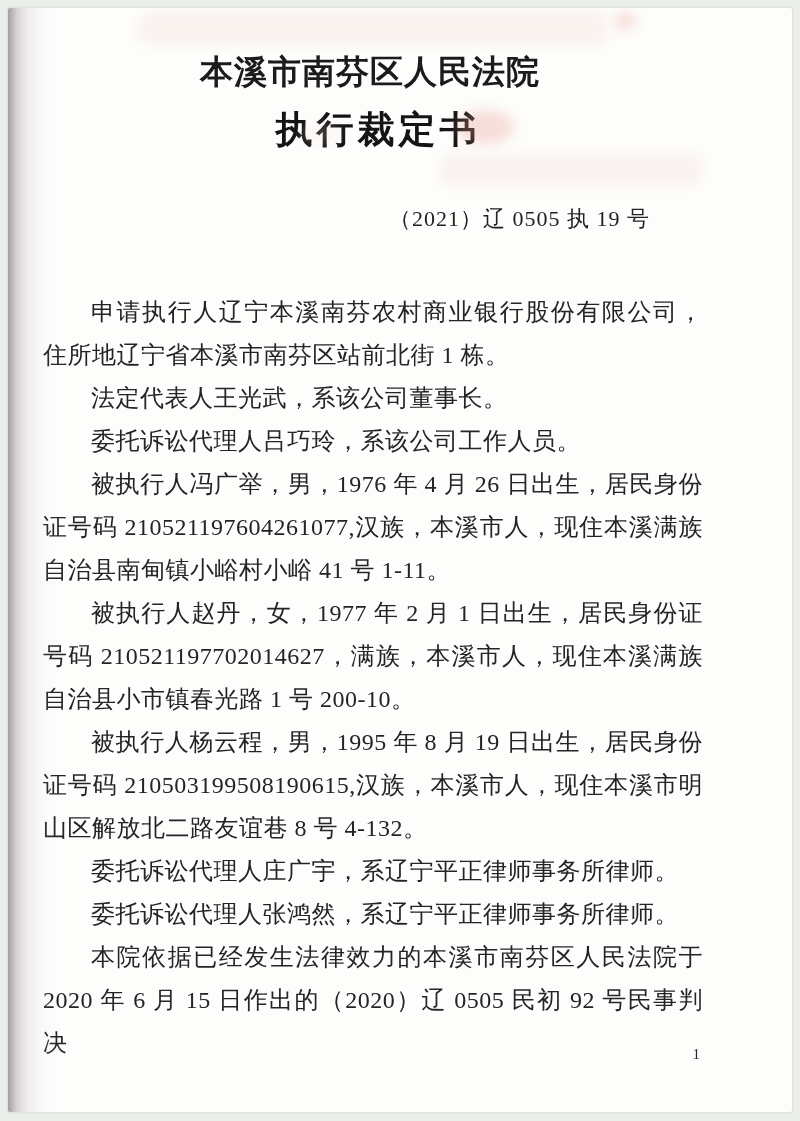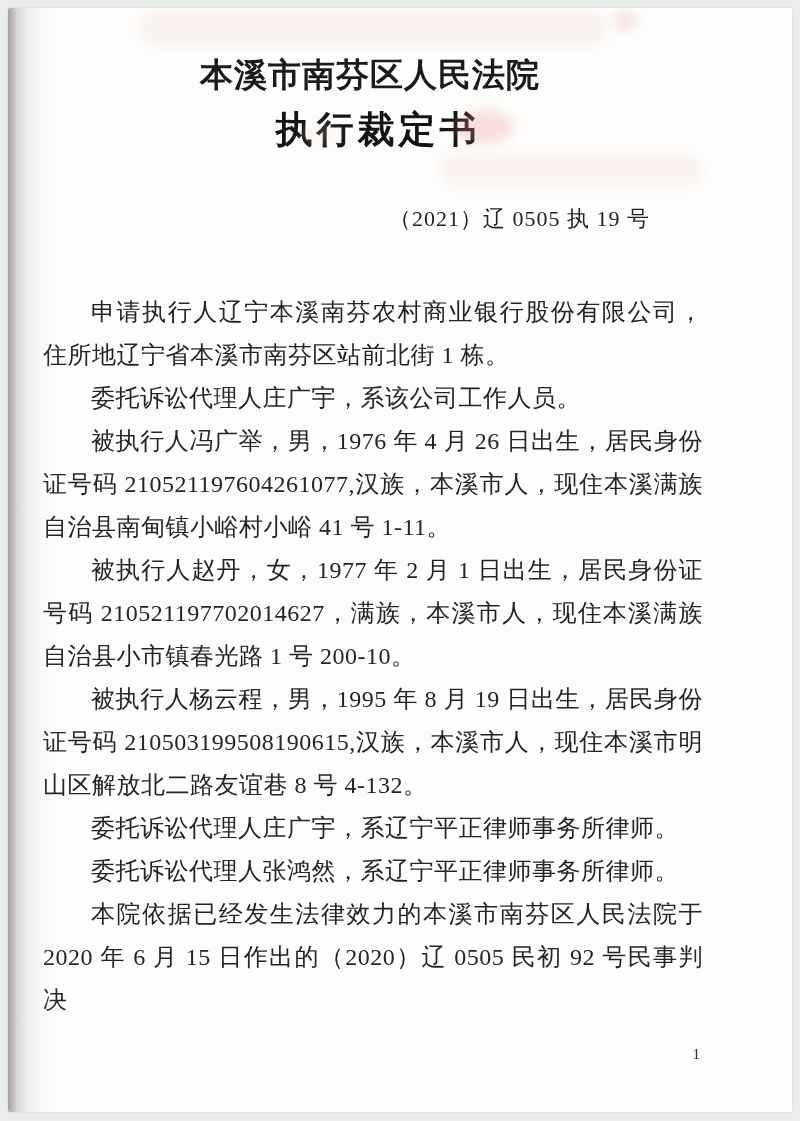--- a/index.html
+++ b/index.html
@@ -58,20 +58,21 @@
   .a5 { left: 292px; top: 116px; width: 40px;  height: 20px; background: rgba(245,222,215,0.20); }
 
   .court-name {
     margin: 48px 60px 0 0;
     text-align: center;
     font-size: 33px;
     font-weight: 600;
     line-height: 38px;
     letter-spacing: 1px;
     color: #1b1b1b;
+    font-family: Liberation Mono, monospace;
   }
   .doc-title {
     margin: 14px 60px 0 16px;
     text-align: center;
     font-size: 37px;
     font-weight: bold;
     line-height: 44px;
     letter-spacing: 4px;
     color: #141414;
   }
@@ -119,21 +120,22 @@
     <div class="artifact a5"></div>
 
     <h1 class="court-name">本溪市南芬区人民法院</h1>
 
     <h2 class="doc-title">执行裁定书</h2>
 
     <div class="case-number">（2021）辽 0505 执 19 号</div>
 
     <div class="doc-body">
       <p>申请执行人辽宁本溪南芬农村商业银行股份有限公司，住所地辽宁省本溪市南芬区站前北街 1 栋。</p>
-      <p>委托诉讼代理人庄广宇，系该公司工作人员。</p>
+      <p>法定代表人王光武，系该公司董事长。</p>
+      <p>委托诉讼代理人吕巧玲，系该公司工作人员。</p>
       <p>被执行人冯广举，男，1976 年 4 月 26 日出生，居民身份证号码 210521197604261077,汉族，本溪市人，现住本溪满族自治县南甸镇小峪村小峪 41 号 1-11。</p>
       <p>被执行人赵丹，女，1977 年 2 月 1 日出生，居民身份证号码 210521197702014627，满族，本溪市人，现住本溪满族自治县小市镇春光路 1 号 200-10。</p>
       <p>被执行人杨云程，男，1995 年 8 月 19 日出生，居民身份证号码 210503199508190615,汉族，本溪市人，现住本溪市明山区解放北二路友谊巷 8 号 4-132。</p>
       <p>委托诉讼代理人庄广宇，系辽宁平正律师事务所律师。</p>
       <p>委托诉讼代理人张鸿然，系辽宁平正律师事务所律师。</p>
       <p>本院依据已经发生法律效力的本溪市南芬区人民法院于 2020 年 6 月 15 日作出的（2020）辽 0505 民初 92 号民事判决</p>
     </div>
 
     <div class="page-number">1</div>
   </div>

